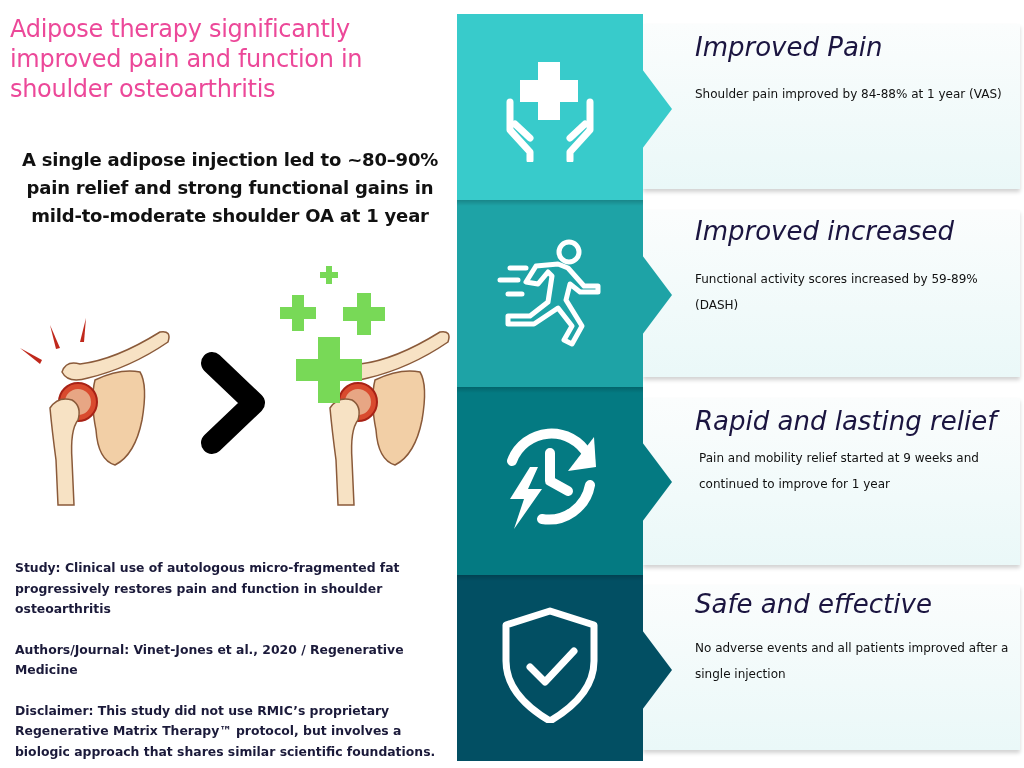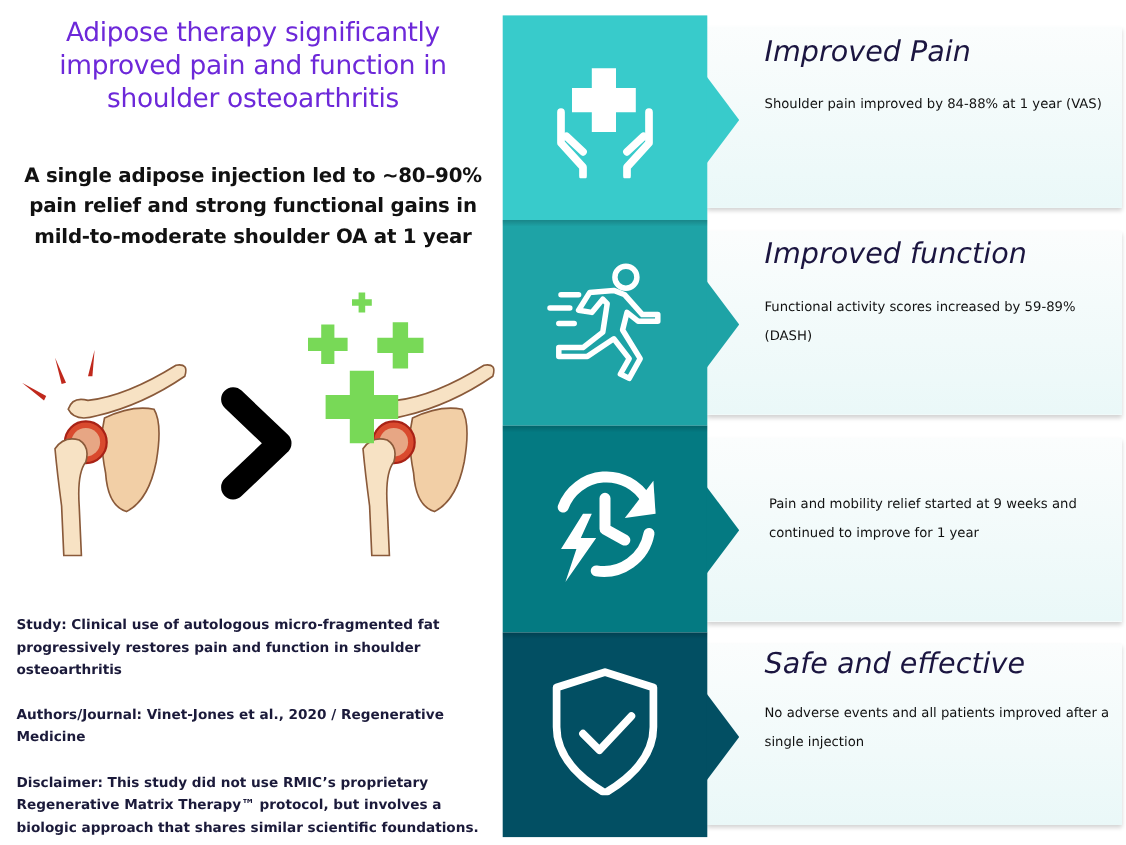--- a/index.html
+++ b/index.html
@@ -1,21 +1,21 @@
 <!DOCTYPE html>
 <html><head>
 <meta charset="utf-8">
 <style>
   * { box-sizing: border-box; margin: 0; padding: 0; }
   html, body { width: 1024px; height: 768px; background: #ffffff; overflow: hidden; }
   body { position: relative; font-family: "DejaVu Sans", "Liberation Sans", sans-serif; color: #111; }
 
   .left { position: absolute; left: 0; top: 0; width: 455px; height: 768px; }
-  .title { position: absolute; left: 10px; top: 14px; width: 440px; text-align: center;
-           font-size: 24px; line-height: 30px; font-weight: 500; color: #6d28d9; letter-spacing: -0.3px; }
+  .title { position: absolute; left: 10px; top: 14px; width: 440px; 
+           font-size: 24px; line-height: 30px; font-weight: 500; color: #ec4899; letter-spacing: -0.3px; }
   .subtitle { position: absolute; left: 10px; top: 146px; width: 440px; text-align: center;
               font-size: 18px; line-height: 28px; color: #111; letter-spacing: -0.2px; font-weight: bold; }
   .illus { position: absolute; left: 0; top: 260px; width: 455px; height: 250px; }
   .refs { position: absolute; left: 15px; top: 558px; width: 440px; font-size: 12.4px; line-height: 20.5px;
           color: #1b1a3a; font-weight: bold; }
   .refs p { margin-bottom: 20px; }
   .refs p:last-child { margin-bottom: 0; }
 
   .panel { position: absolute; left: 457px; width: 186px; }
   .panel svg.icon { position: absolute; left: 33px; top: 28px; width: 120px; height: 120px; }
@@ -100,38 +100,39 @@
       <path d="M100 60 V88 L80 110 V118"></path>
       <path d="M95 82 L80 96"></path>
     </g>
   </svg>
   <svg class="notch" style="top:55px" viewBox="0 0 30 80" preserveAspectRatio="none">
       <path d="M0 0 L30 40 L0 80 Z" fill="#38cbcb"></path>
     </svg>
 </div>
 
 <div class="card c2">
-  <div class="card-title" style="top:8px">Improved function</div>
+  <div class="card-title" style="top:8px">Improved increased</div>
   <div class="card-text" style="top:56px">Functional activity scores increased by 59-89% (DASH)</div>
 </div>
 <div class="panel p2">
   <div class="divshadow"></div>
   <svg class="icon" viewBox="0 0 120 120">
     <g fill="none" stroke="#fff" stroke-width="5" stroke-linecap="round" stroke-linejoin="round">
       <circle cx="79" cy="24" r="10"></circle>
       <path d="M20 40 h16 M10 52 h18 M18 66 h14"></path>
       <path d="M46 38 L36 54 L48 56 L58 44 L62 48 L58 74 L40 88 H18 V96 H44 L68 80 L82 98 L74 112 L82 116 L92 98 L76 72 L80 56 L90 64 H108 V58 H94 L78 40 L68 36 Z"></path>
     </g>
   </svg>
   <svg class="notch" style="top:55px" viewBox="0 0 30 80" preserveAspectRatio="none">
       <path d="M0 0 L30 40 L0 80 Z" fill="#1ea3a6"></path>
     </svg>
 </div>
 
 <div class="card c3">
+  <div class="card-title" style="top:10px">Rapid and lasting relief</div>
   <div class="card-text" style="top:47px;left:56px">Pain and mobility relief started at 9 weeks and continued to improve for 1 year</div>
 </div>
 <div class="panel p3">
   <div class="divshadow"></div>
   <svg class="icon" viewBox="0 0 120 120">
     <g fill="none" stroke="#fff" stroke-width="10" stroke-linecap="round" stroke-linejoin="round">
       <path d="M22 46 A42 42 0 0 1 98 40"></path>
       <path d="M100 70 A42 42 0 0 1 52 104"></path>
       <path d="M60 38 V66 L78 76"></path>
     </g>

